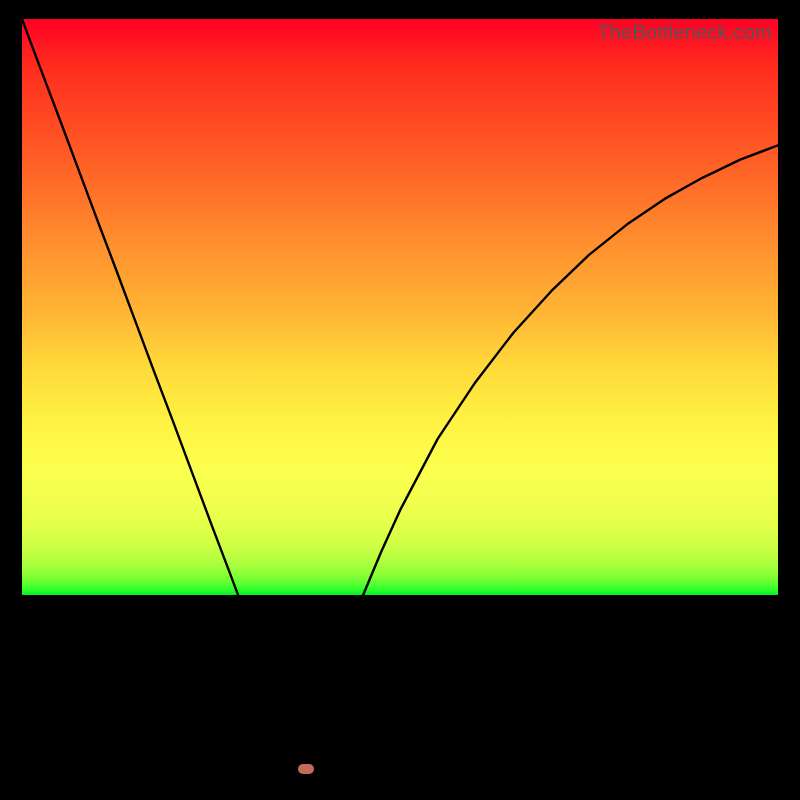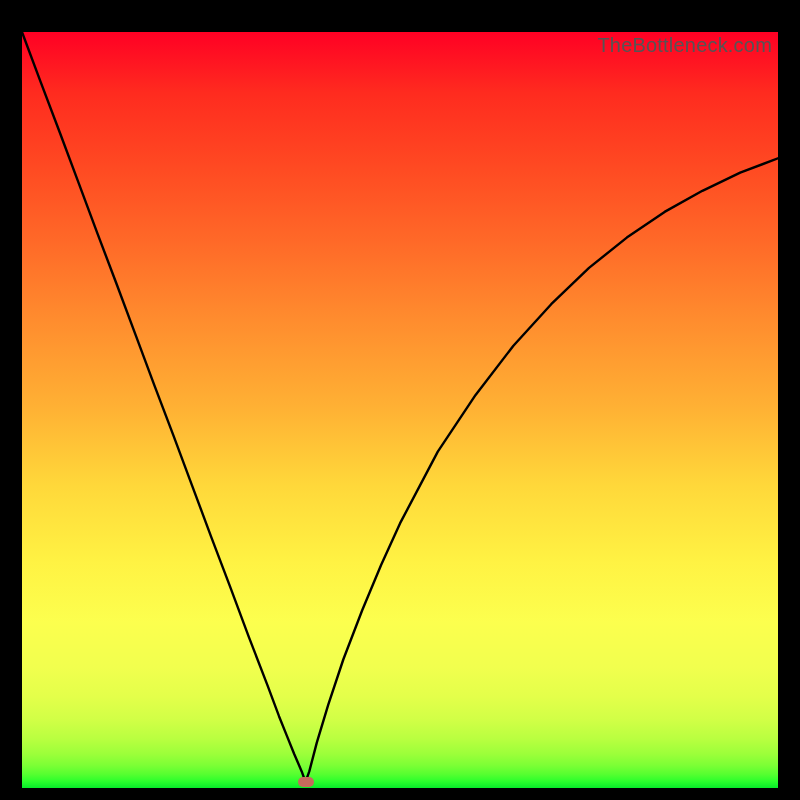--- a/index.html
+++ b/index.html
@@ -13,23 +13,23 @@
   }
   .outer {
     width: 800px;
     height: 800px;
     position: relative;
     background: #000;
   }
   .plot {
     position: absolute;
     left: 22px;
-    top: 32px;
+    top: 19px;
     width: 756px;
-    height: 756px;
+    height: 576px;
     
     background: linear-gradient(to bottom,
       #ff0024 0%,
       #ff2b1f 8%,
       #ff4a22 18%,
       #ff6a28 28%,
       #ff8c2e 38%,
       #ffb234 50%,
       #ffd83a 60%,
       #fff243 70%,

